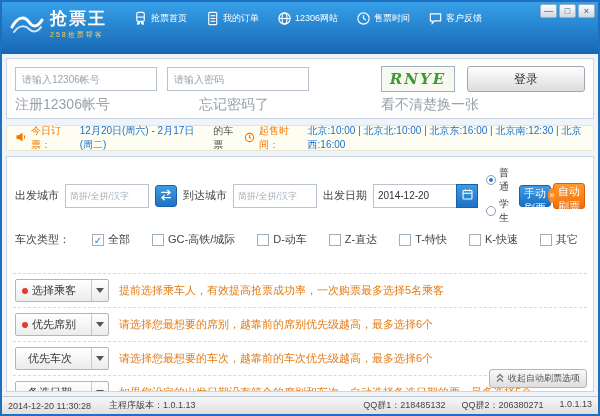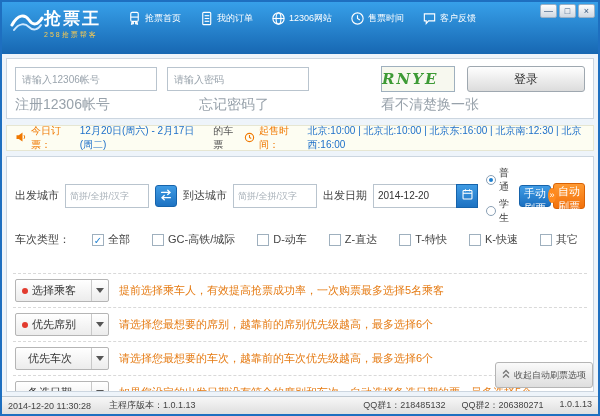--- a/index.html
+++ b/index.html
@@ -8,41 +8,41 @@
     font-family: "Liberation Sans", "DejaVu Sans", sans-serif;
     font-size: 11px; color:#333; background:#e9f0f7; overflow:hidden;
   }
   .window { width:600px; height:416px; border:2px solid #1e6fc0; background:#eef4fa;
     display:flex; flex-direction:column; }
 
   
   .titlebar { height:52px; flex-shrink:0; position:relative; color:#fff;
     background:linear-gradient(#37a0e9,#1767b2);
     display:flex; align-items:flex-start; padding:5px 6px 0 8px; }
-  .brand { display:flex; align-items:flex-start; margin-top:3px; }
+  .brand { display:flex; align-items:center; gap:6px; margin-top:3px; }
   .brand-title { font-size:17px; font-weight:bold; letter-spacing:2px; line-height:18px; }
   .brand-sub { font-size:7px; color:#ffcc4d; letter-spacing:2px; margin-top:2px; }
   .nav { display:flex; gap:18px; margin-left:26px; margin-top:4px; }
   .nav-item { display:flex; flex-direction:row; align-items:center; gap:3px;
     font-size:9px; min-width:46px; cursor:pointer; }
   .nav-item svg { width:15px; height:15px; display:block; }
   .win-controls { position:absolute; top:2px; right:3px; display:flex; gap:2px; }
   .win-btn { width:17px; height:14px; background:linear-gradient(#fdfdfd,#cfd8e2);
     border:1px solid #9ab0c6; border-radius:2px; color:#38597e; font-size:9px;
     line-height:12px; text-align:center; cursor:pointer; }
 
   
   .login-panel { margin:4px 4px 0; background:#fff; border:1px solid #ccd6e0;
     padding:7px 8px 4px; flex-shrink:0; }
   .login-row { display:flex; align-items:center; }
   .lp-input { width:142px; height:24px; border:1px solid #b9c4ce; padding:0 6px;
     font-size:10px; color:#333; margin-right:10px; outline:none; }
   .lp-input::placeholder { color:#9aa4ad; }
   .captcha { width:74px; height:26px; border:1px solid #9fb0be; background:#f7f8ef;
-    color:#3d9a35; font-size:15px; font-style:italic; font-weight:bold; 
+    color:#3d9a35; font-size:15px; font-style:italic; font-weight:bold; text-align:center;
     line-height:24px; letter-spacing:2px; margin-left:auto; cursor:pointer;
     font-family:"DejaVu Serif", serif; }
   .login-btn { width:118px; height:26px; margin-left:12px; cursor:pointer;
     background:linear-gradient(#fefefe,#dcdcdc); border:1px solid #9fa8b0;
     border-radius:3px; font-size:12px; color:#333; }
   .links-row { display:flex; font-size:14px; color:#98a2ab; margin-top:4px;gap:32px; }
   .link { cursor:pointer; }
   .link-register { width:152px; }
   .link-forgot { flex:1; }
   .link-refresh { width:204px; }
@@ -107,21 +107,21 @@
   .opt-btn .dot { width:6px; height:6px; border-radius:50%; background:#e23b2e;
     margin:0 4px 0 6px; flex-shrink:0; }
   .opt-btn .lbl { flex:1; text-align:left; }
   .opt-btn.nodot .lbl { padding-left:12px; }
   .opt-btn .sep { width:1px; align-self:stretch; background:#c9c9c9; }
   .opt-btn .arrow-box { width:16px; display:flex; justify-content:center; }
   .caret { width:0; height:0; border-left:4px solid transparent;
     border-right:4px solid transparent; border-top:5px solid #555; }
   .hint { color:#e57a12; font-size:11px; }
 
-  .collapse-btn { position:absolute; right:0; bottom:3px; height:26px; cursor:pointer;
+  .collapse-btn { position:absolute; right:6px; bottom:3px; height:19px; cursor:pointer;
     background:linear-gradient(#fafafa,#dedede); border:1px solid #b5b5b5; border-radius:3px;
     font-size:9px; color:#555; padding:0 6px; display:flex; align-items:center; gap:4px; }
 
   
   .statusbar { height:18px; flex-shrink:0; margin-top:4px;
     background:linear-gradient(#f7f7f7,#dfdfdf); border-top:1px solid #bfc8d0;
     display:flex; align-items:center; padding:0 6px; font-size:9px; color:#444; gap:18px; }
   .sb-right { margin-left:auto; display:flex; gap:16px; }
 </style>
 </head>

